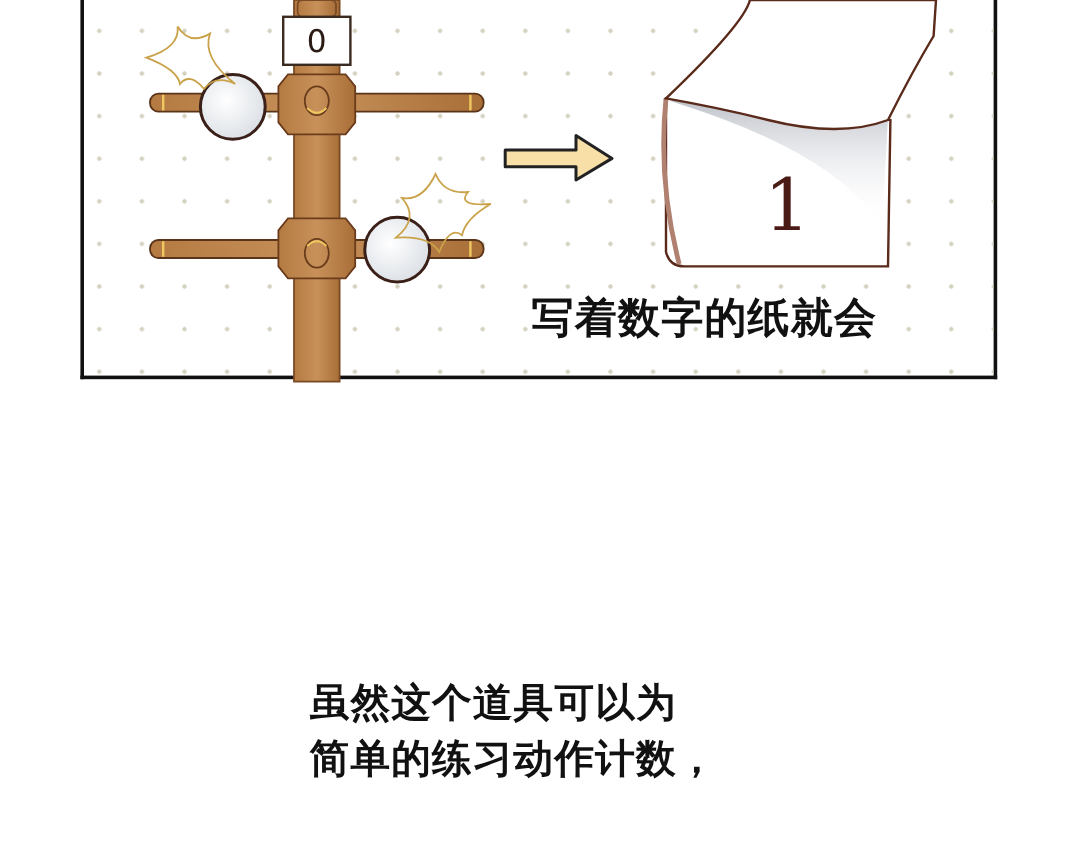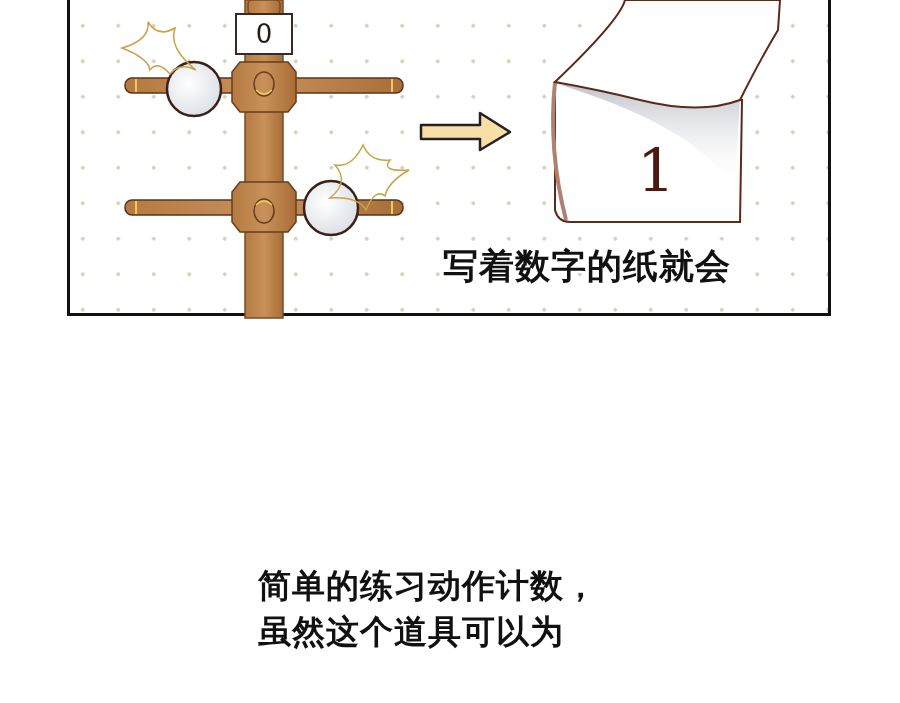--- a/index.html
+++ b/index.html
@@ -81,15 +81,15 @@
     <path d="M555 82 Q620 20 625 0 L780 0 L778 30 Q760 60 740 100 Q700 115 640 100 Q600 90 555 82 Z" fill="#ffffff" stroke="#5a2a1a" stroke-width="2"></path>
     <text x="656" y="192" text-anchor="middle" font-family="DejaVu Serif, serif" font-size="60" fill="#4a1a14">1</text>
   </g>
 </svg>
 
 <div class="caption cap1">
   <span>写着数字的纸就会</span>
 </div>
 
 <div class="caption cap2">
+  <span>虽然这个道具可以为</span>
   <span>简单的练习动作计数，</span>
-  <span>虽然这个道具可以为</span>
 </div>
 
 </body></html>

